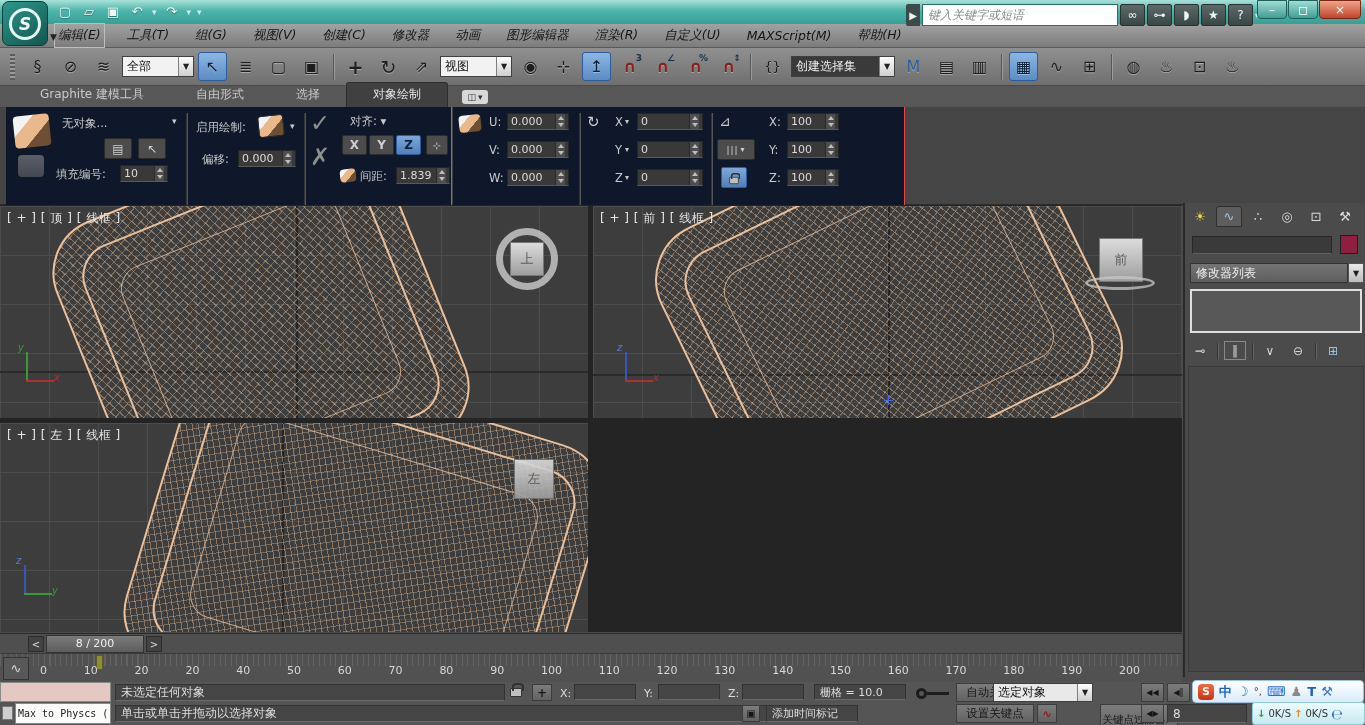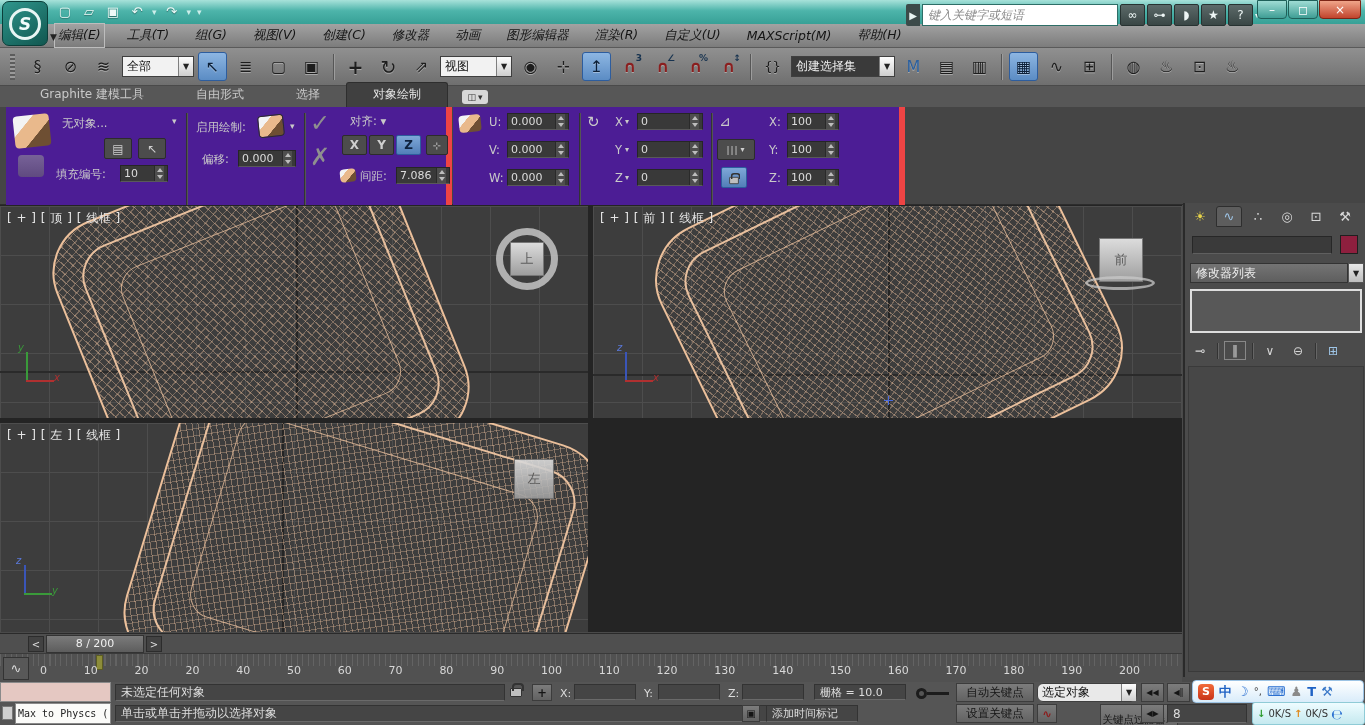--- a/index.html
+++ b/index.html
@@ -59,21 +59,21 @@
   .magnet { color:#8a1f1f; font-weight:bold; }
   .magnet .sub { position:absolute; right:2px; top:1px; font-size:9px; color:#16324f; text-shadow:none; }
 
   
   .ribbontabs { position:absolute; left:0; top:86px; width:1365px; height:21px; background:#575757; display:flex; align-items:flex-end; padding-left:14px; }
   .rtab { padding:3px 26px 4px; color:#c9c9c9; font-size:12px; white-space:nowrap; }
   .rtab.active { background:#404040; color:#e4e4e4; border:1px solid #2e2e2e; border-bottom:none; border-radius:3px 3px 0 0; }
   .rtab-min { margin-left:14px; margin-bottom:3px; width:26px; height:14px; background:#d8d8d8; border-radius:3px;
     color:#333; font-size:9px; display:flex; align-items:center; justify-content:center; gap:2px; }
   .ribbon { position:absolute; left:0; top:107px; width:1365px; height:98px; background:#454545; border-bottom:1px solid #2c2c2c; }
-  .rpanel { position:absolute; top:0; height:123px; background:#4c1d95; border-right:6px solid #ef4444; }
+  .rpanel { position:absolute; top:0; height:123px; background:#0f172a; border-right:1px solid #ef4444; }
   .rpanel .plabel { position:absolute; left:0; right:0; bottom:0; height:16px; background:#383838; color:#b5b5b5;
     font-size:11px; text-align:center; line-height:15px; }
   .rlab { position:absolute; color:#c9c9c9; font-size:11.5px; white-space:nowrap; }
   .fld { position:absolute; display:flex; align-items:center; background:#393939; border:1px solid #262626; border-bottom-color:#595959;
     color:#dcdcdc; font-size:11px; height:17px; padding:0 3px; }
   .fld .val { flex:1; text-align:left; }
   .spinner { width:10px; height:15px; margin-left:3px; background:#4e4e4e; position:relative; border-left:1px solid #2a2a2a; }
   .spinner::before, .spinner::after { content:""; position:absolute; left:2px; border-left:3px solid transparent; border-right:3px solid transparent; }
   .spinner::before { top:2px; border-bottom:4px solid #bdbdbd; }
   .spinner::after { bottom:2px; border-top:4px solid #bdbdbd; }
@@ -325,21 +325,21 @@
       <span class="bigmark" style="left:304px;top:2px;">✓</span>
       <span class="bigmark" style="left:304px;top:36px;">✗</span>
       <span class="rlab" style="left:344px;top:7px;">对齐: ▾</span>
       <span class="rbtn axisbtn" style="left:336px;top:28px;">X</span>
       <span class="rbtn axisbtn" style="left:363px;top:28px;">Y</span>
       <span class="rbtn axisbtn blue" style="left:390px;top:28px;">Z</span>
       <span class="rbtn" style="left:420px;top:28px;width:22px;height:20px;font-size:10px">⊹</span>
       <div class="brush-ico" style="left:334px;top:62px;width:16px;height:13px;"></div>
       <span class="rlab" style="left:354px;top:62px;">间距:</span>
       <span class="fld" style="left:390px;top:60px;width:54px;">
-        <span class="val">7.086</span>
+        <span class="val">1.839</span>
           <span class="spinner"></span>
       </span>
       <div class="plabel">绘制对象 ▾</div>
     </div>
 
     <div class="rpanel" style="left:453px;width:452px;">
       <div class="brush-ico" style="left:6px;top:8px;width:22px;height:17px;"></div>
       <span class="rlab" style="left:36px;top:8px;">U:</span>
       <span class="fld" style="left:54px;top:6px;width:62px;">
           <span class="val">0.000</span>
@@ -512,21 +512,21 @@
     <span class="sb-lab" style="left:644px;top:5px;">Y:</span>
     <div class="sunken" style="left:658px;top:2px;width:62px;height:16px;"></div>
     <span class="sb-lab" style="left:728px;top:5px;">Z:</span>
     <div class="sunken" style="left:742px;top:2px;width:62px;height:16px;"></div>
     <div class="sunken" style="left:814px;top:2px;width:92px;height:16px;font-size:11px;">栅格 = 10.0</div>
     <div class="keyico" style="left:916px;top:6px;">
         <div class="kc"></div>
         <div class="ks"></div>
       </div>
     <span class="raised" style="left:956px;top:1px;width:78px;height:19px;">自动关键点</span>
-    <span class="ddrop" style="position:absolute;left:1037px;top:1px;width:100px;height:19px;background:#e9e9e9;border-radius:6px;">
+    <span class="ddrop" style="position:absolute;left:993px;top:1px;width:100px;height:19px;background:#e9e9e9;">
       <span class="txt">选定对象</span>
       <span class="btn">▼</span>
     </span>
     <span class="raised" style="left:1141px;top:1px;width:23px;height:19px;font-size:8px;">◀◀</span>
     <span class="raised" style="left:1167px;top:1px;width:23px;height:19px;font-size:8px;">◀‖</span>
 
     <div class="sunken" style="left:115px;top:23px;width:684px;height:17px;">单击或单击并拖动以选择对象</div>
     <span class="raised" style="left:742px;top:23px;width:18px;height:17px;font-size:10px;">▣</span>
     <div class="sunken" style="left:766px;top:23px;width:92px;height:17px;font-size:11px;">添加时间标记</div>
     <span class="raised" style="left:956px;top:22px;width:78px;height:19px;">设置关键点</span>

